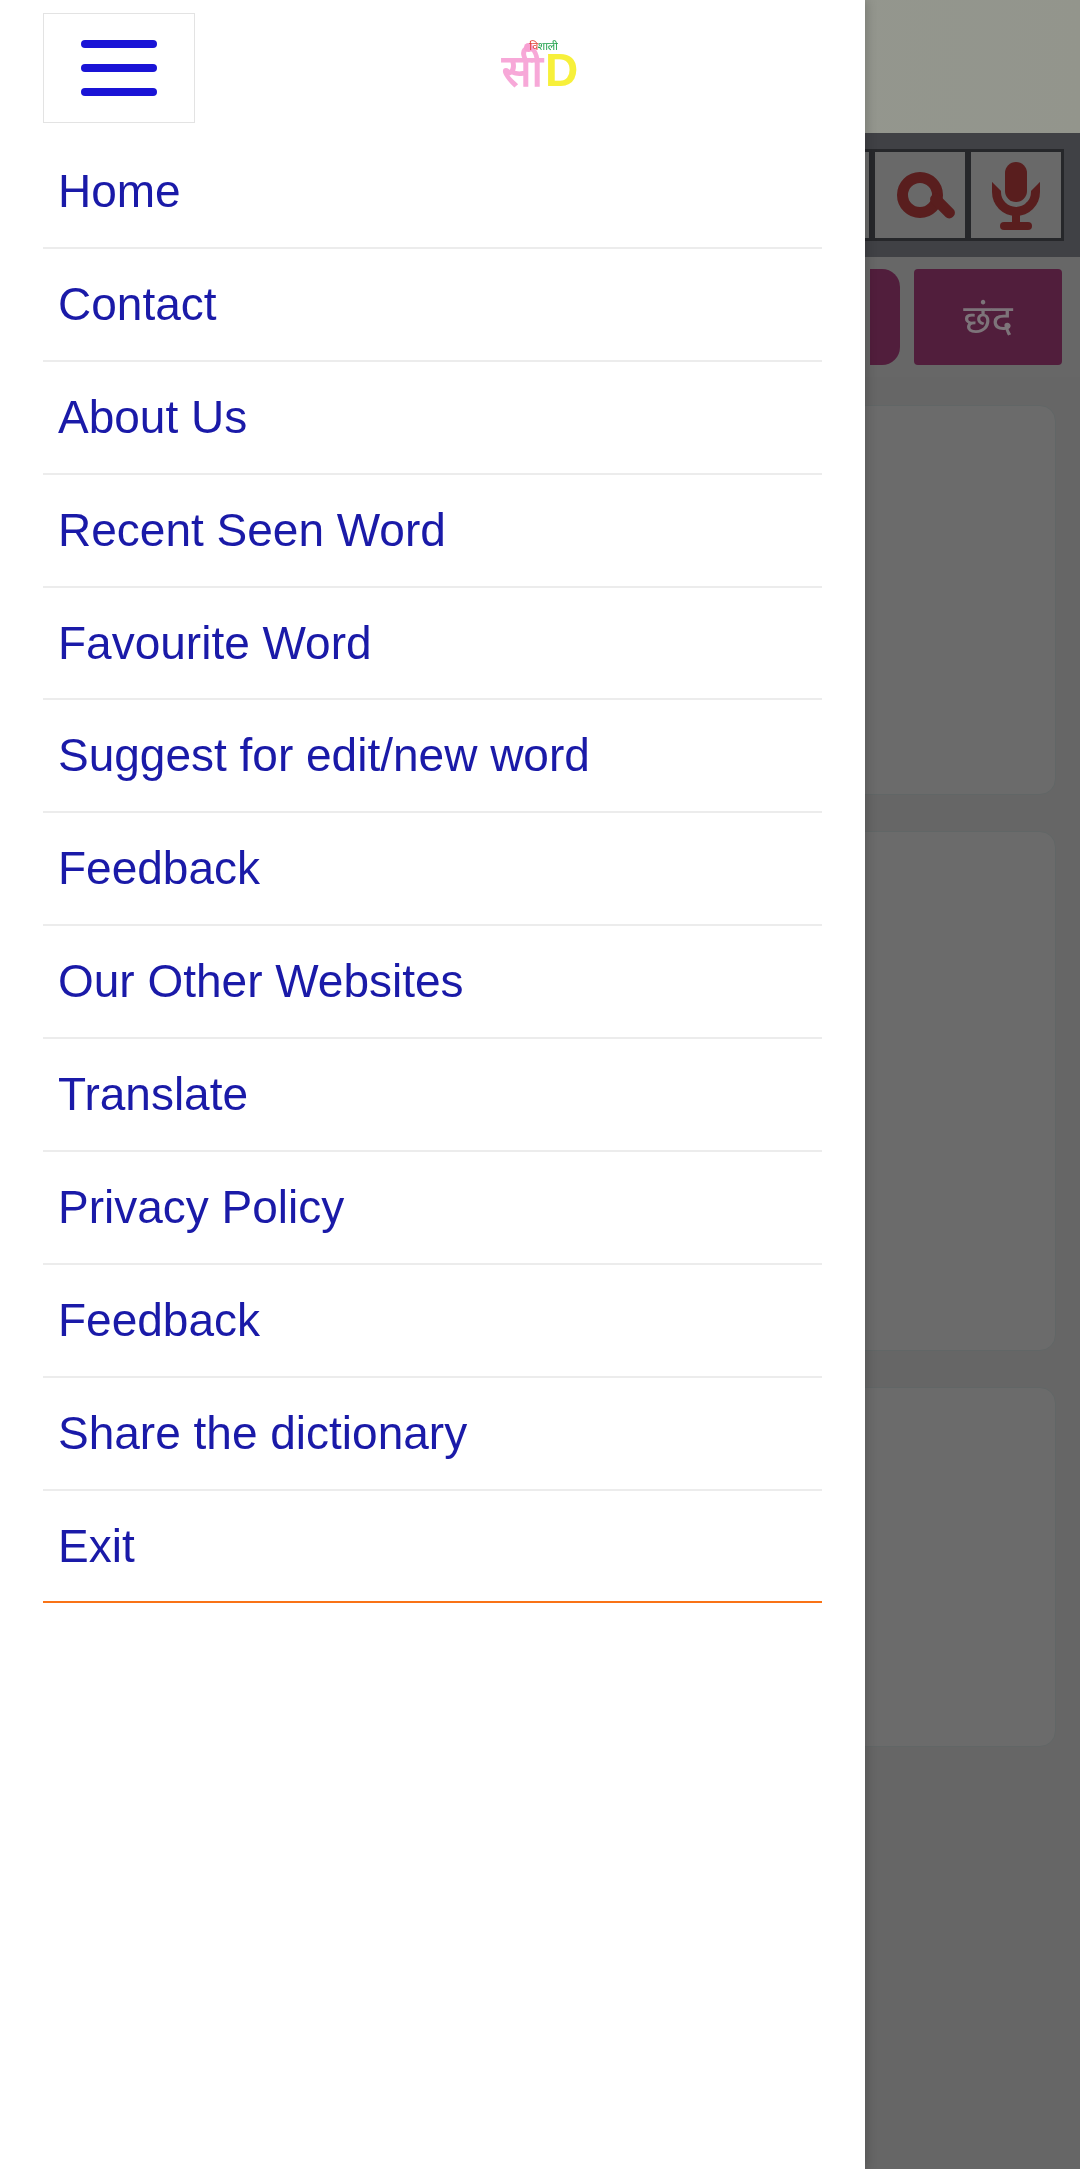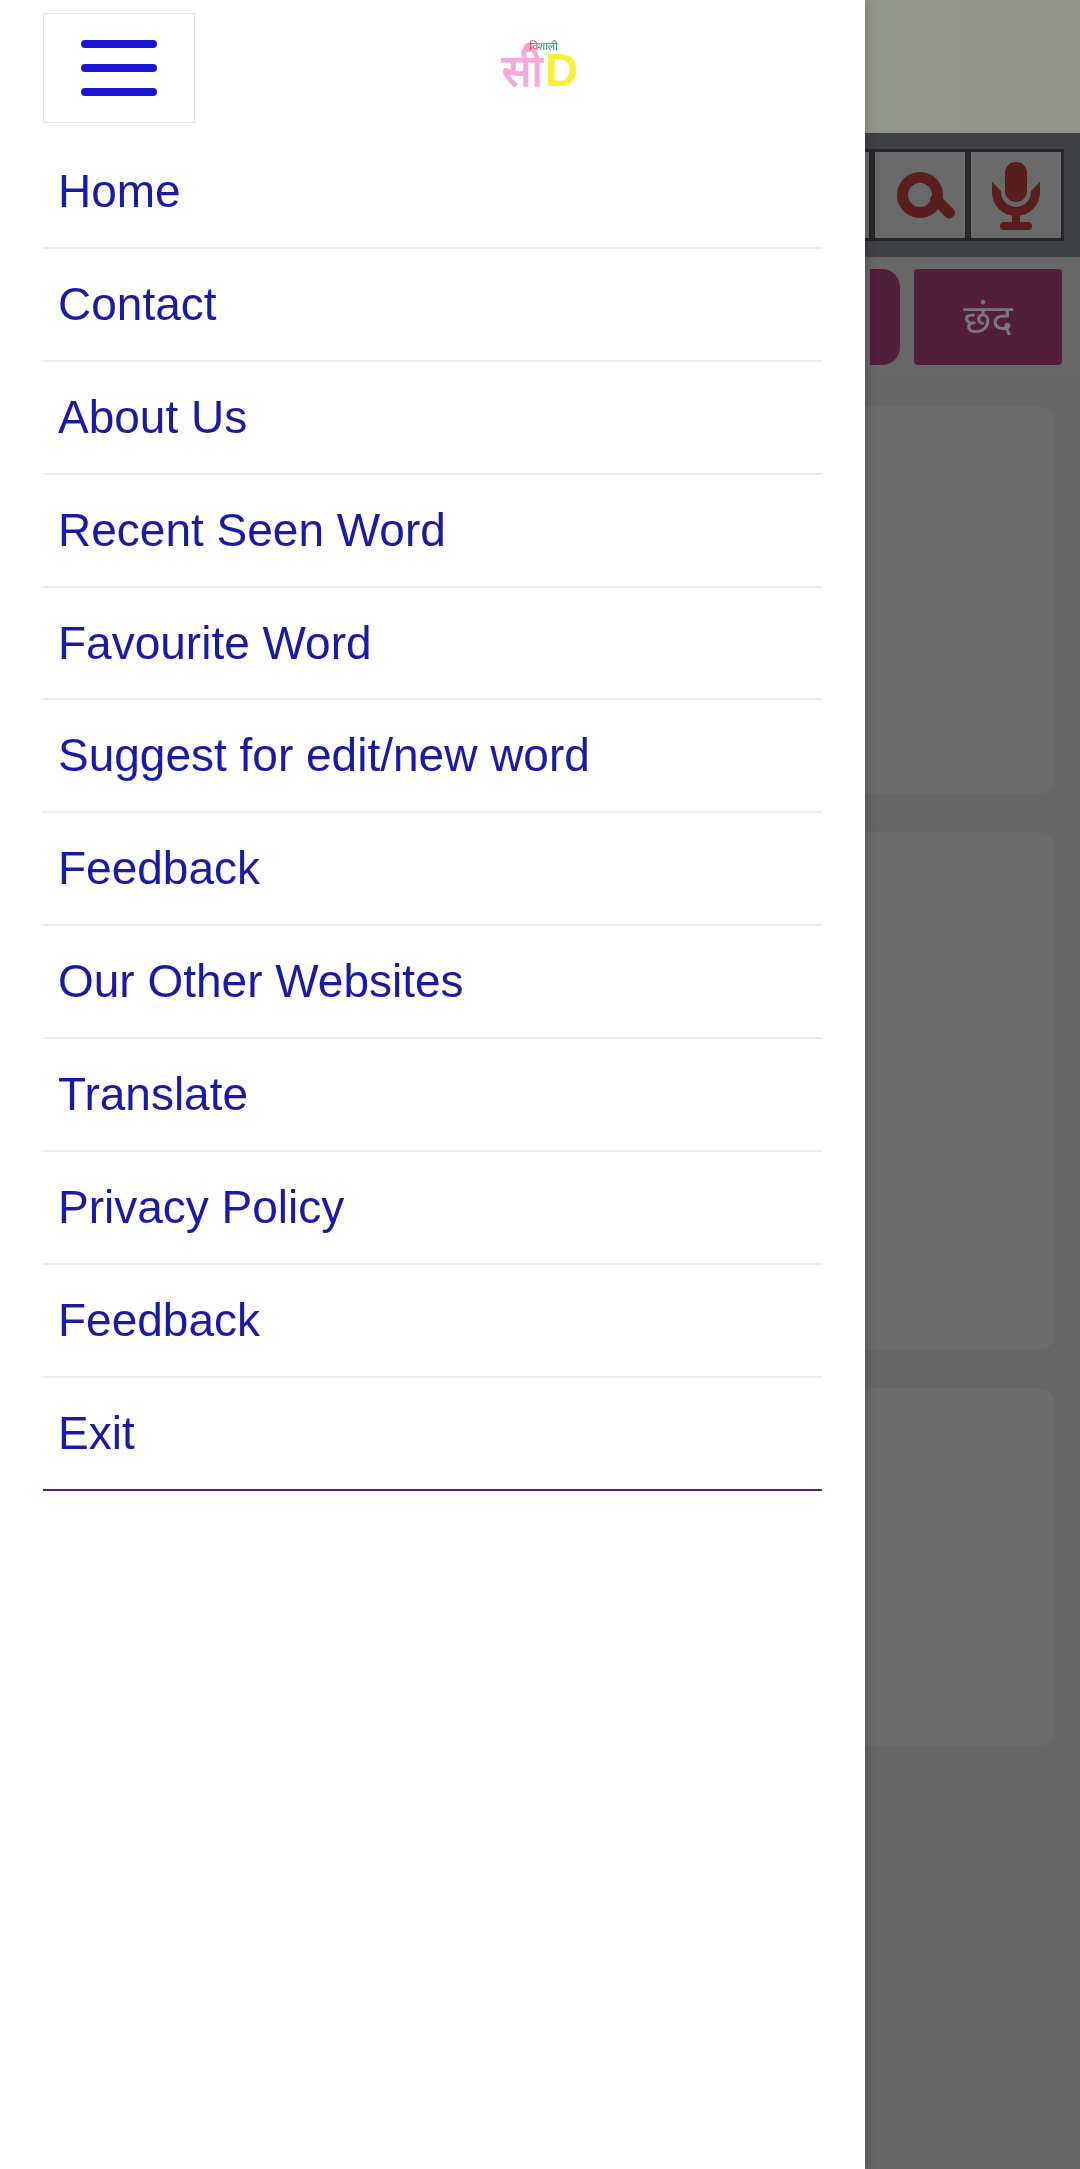--- a/index.html
+++ b/index.html
@@ -177,21 +177,21 @@
     color: #1a1aa8;
     font-size: 46px;
     line-height: 1.28;
     font-weight: 400;
     cursor: pointer;
     margin-left: 43px;
     margin-right: 43px;
     padding-left: 15px;
     border-bottom: 2px solid #ececec;
   }
-  .menu-item:last-child { border-bottom: 2px solid #4c1d95; }
+  .menu-item:last-child { border-bottom: 2px solid #f97316; }
 </style>
 </head>
 <body>
 
 <div id="root">
 
   <div class="bg-app">
 
     <div class="bg-logobar">
       <div class="bg-logo">
@@ -254,17 +254,18 @@
         <div class="menu-item">Contact</div>
         <div class="menu-item">About Us</div>
         <div class="menu-item">Recent Seen Word</div>
         <div class="menu-item">Favourite Word</div>
         <div class="menu-item">Suggest for edit/new word</div>
         <div class="menu-item">Feedback</div>
         <div class="menu-item">Our Other Websites</div>
         <div class="menu-item">Translate</div>
         <div class="menu-item">Privacy Policy</div>
         <div class="menu-item">Feedback</div>
+        <div class="menu-item">Share the dictionary</div>
         <div class="menu-item">Exit</div>
       </div>
   </nav>
 
 </div>
 
 </body></html>

